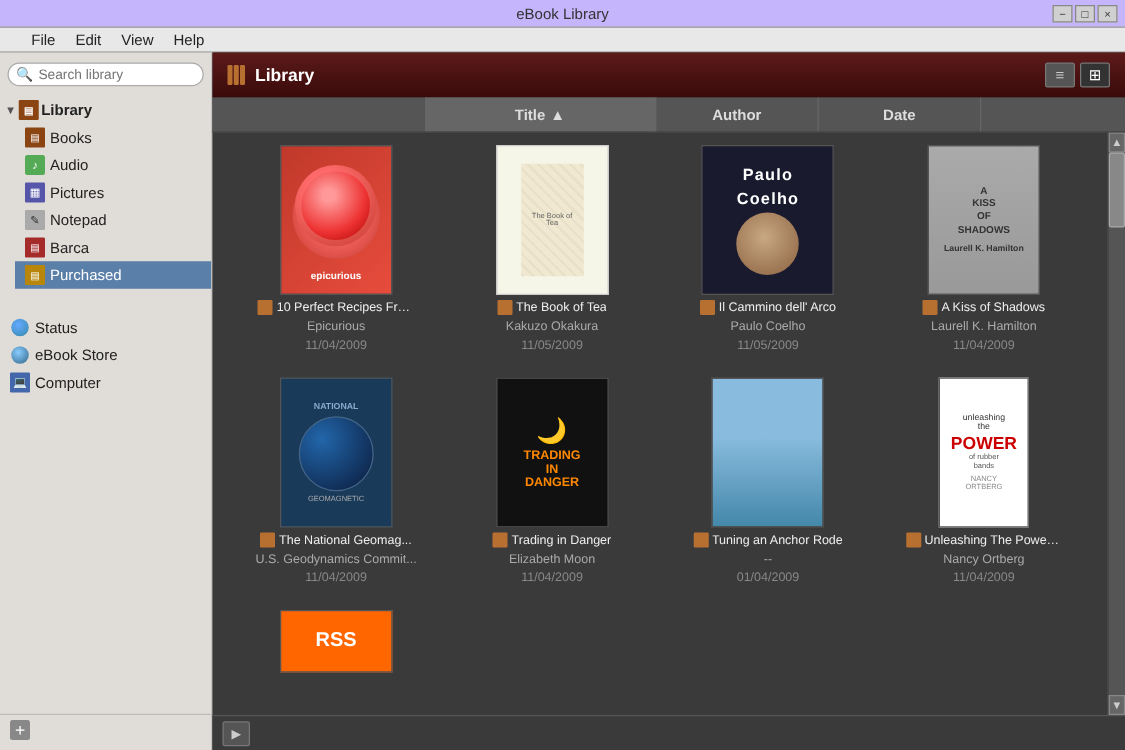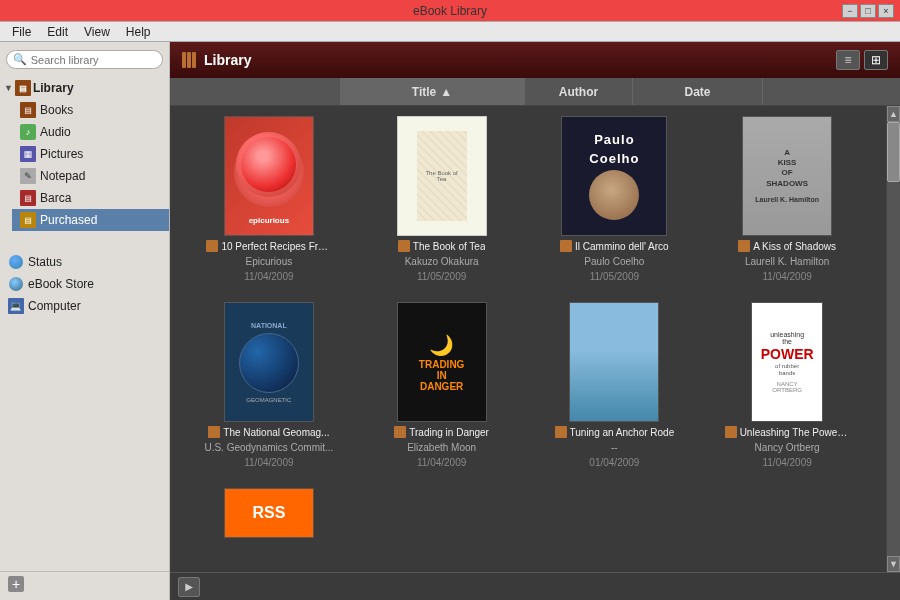--- a/index.html
+++ b/index.html
@@ -7,21 +7,21 @@
       width: 900px;
       height: 600px;
       font-family: Arial, sans-serif;
       font-size: 12px;
       background: #3a3a3a;
       overflow: hidden;
     }
 
     
     .window-chrome {
-      background: #ef4444;
+      background: #c4b5fd;
       border-bottom: 1px solid #aaa;
       display: flex;
       align-items: center;
       justify-content: center;
       height: 22px;
       position: relative;
     }
     .window-title {
       font-size: 12px;
       color: #333;
@@ -43,21 +43,21 @@
       justify-content: center;
       cursor: pointer;
       color: #333;
     }
     .menubar {
       background: #e8e8e8;
       border-bottom: 1px solid #aaa;
       display: flex;
       align-items: center;
       height: 20px;
-      padding: 0 8px;
+      padding: 0 21px;
       gap: 8px;
     }
     .menubar-item {
       font-size: 12px;
       color: #222;
       padding: 0 4px;
       cursor: pointer;
     }
 
     
@@ -234,21 +234,21 @@
       display: flex;
       align-items: center;
       justify-content: center;
       cursor: pointer;
       color: #ddd;
       font-size: 12px;
       gap: 4px;
       border-right: 1px solid #666;
     }
     .col-title { width: 185px; background: #666; }
-    .col-author { width: 108px; }
+    .col-author { width: 130px; }
     .col-date { width: 130px; }
 
     
     .book-grid {
       flex: 1;
       overflow-y: auto;
       padding: 10px 20px;
       display: grid;
       grid-template-columns: repeat(4, 1fr);
       gap: 20px 15px;

